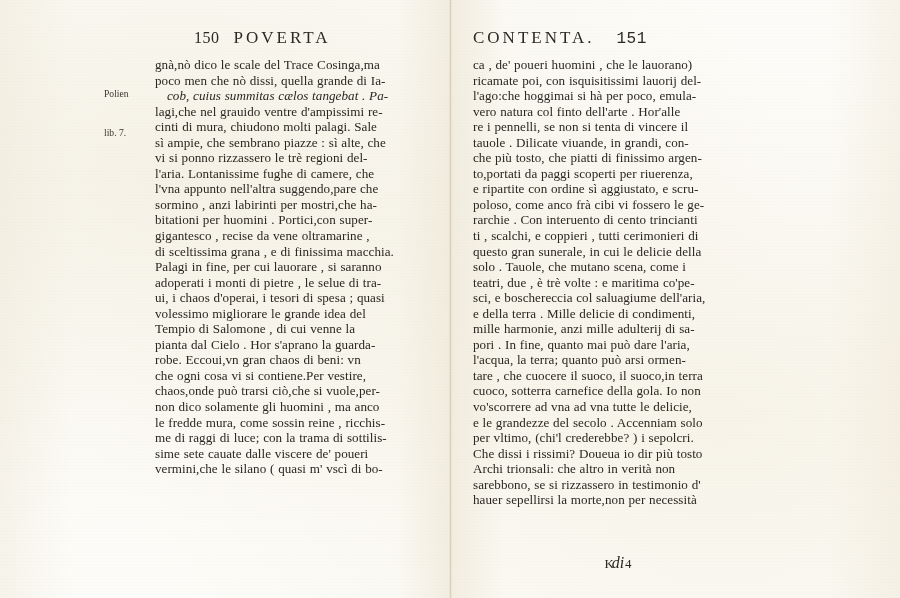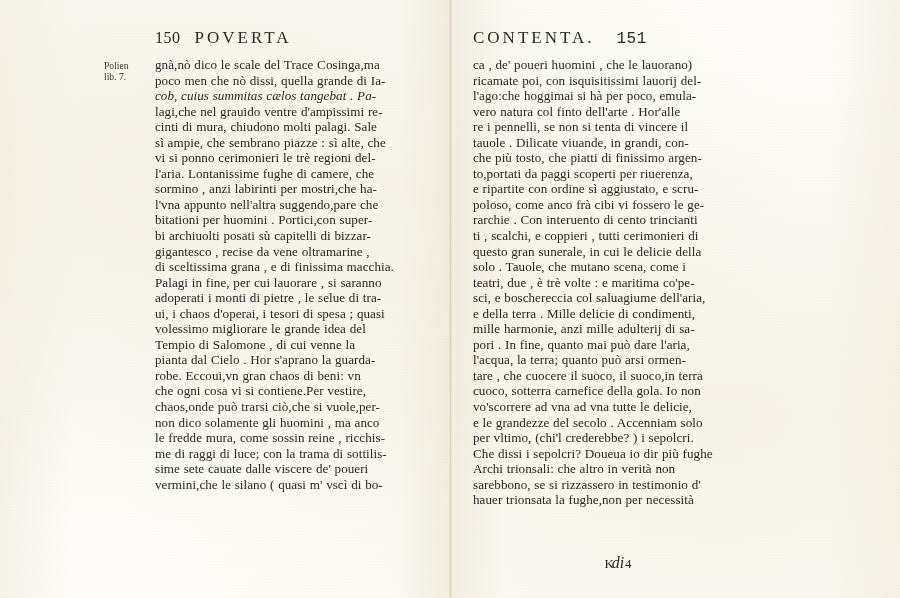--- a/index.html
+++ b/index.html
@@ -40,21 +40,21 @@
   .col-left { left: 155px; }
   .col-right { left: 473px; }
 
   .hdr {
     display: flex;
     align-items: baseline;
     font-family: "Liberation Serif", serif;
     height: 24px;
     white-space: nowrap;
   }
-  .hdr-left { justify-content: flex-start; }
+  .hdr-left { justify-content: flex-start; margin-left: 39px; }
   .hdr-right { justify-content: flex-start; }
   .folio {
     font-size: 16px;
     letter-spacing: 0.5px;
     color: #2b2722;
   }
   .runhead {
     font-size: 17px;
     letter-spacing: 3px;
     color: #2b2722;
@@ -70,33 +70,33 @@
     color: #2a2621;
     text-align: justify;
     text-justify: inter-word;
     letter-spacing: 0.05px;
     word-spacing: 0.4px;
   }
   .body .ln {
     display: block;
     white-space: nowrap;
   }
-  .ital { font-style: italic; }
+  .ital { font-style: italic; margin-left: 12px; }
 
   .marginal {
     position: absolute;
     left: 104px;
     top: 60px;
     width: 50px;
     font-size: 9.6px;
     line-height: 11px;
     color: #3a342c;
     text-align: left;
   }
-  .marginal .ln { display: block; white-space: nowrap; }
+  .marginal .ln { display: block; white-space: nowrap; margin-top: 28px; }
 
   .sig {
     position: absolute;
     left: 473px;
     top: 556px;
     width: 290px;
     font-size: 13px;
     color: #2a2621;
     display: flex;
     justify-content: center;
@@ -149,26 +149,25 @@
       <span class="folio">150</span>
       <span class="runhead">POVERTA</span>
     </div>
     <div class="body">
       <span class="ln">gnà,nò dico le scale del Trace Cosinga,ma</span>
       <span class="ln">poco men che nò dissi, quella grande di Ia-</span>
       <span class="ln ital">cob, cuius summitas cælos tangebat . Pa-</span>
       <span class="ln">lagi,che nel grauido ventre d'ampissimi re-</span>
       <span class="ln">cinti di mura, chiudono molti palagi. Sale</span>
       <span class="ln">sì ampie, che sembrano piazze : sì alte, che</span>
-      <span class="ln">vi si ponno cerimonieri le trè regioni del-</span>
+      <span class="ln">vi si ponno rizzassero le trè regioni del-</span>
       <span class="ln">l'aria.      Lontanissime fughe di camere, che</span>
+      <span class="ln">l'vna appunto nell'altra suggendo,pare che</span>
       <span class="ln">sormino , anzi labirinti per mostri,che ha-</span>
-      <span class="ln">l'vna appunto nell'altra suggendo,pare che</span>
       <span class="ln">bitationi per huomini .    Portici,con super-</span>
-      <span class="ln">bi archiuolti posati sù capitelli di bizzar-</span>
       <span class="ln">gigantesco , recise da vene oltramarine ,</span>
       <span class="ln">di sceltissima grana , e di finissima macchia.</span>
       <span class="ln">Palagi in fine, per cui lauorare , si saranno</span>
       <span class="ln">adoperati i monti di pietre , le selue di tra-</span>
       <span class="ln">ui, i chaos d'operai, i tesori di spesa ; quasi</span>
       <span class="ln">volessimo migliorare le grande idea del</span>
       <span class="ln">Tempio di Salomone ,   di cui venne la</span>
       <span class="ln">pianta dal Cielo .   Hor s'aprano la guarda-</span>
       <span class="ln">robe.   Eccoui,vn gran chaos di beni: vn</span>
       <span class="ln">che ogni cosa vi si contiene.Per vestire,</span>
@@ -207,24 +206,24 @@
       <span class="ln">sci, e boschereccia col saluagiume dell'aria,</span>
       <span class="ln">e della terra .   Mille delicie di condimenti,</span>
       <span class="ln">mille harmonie, anzi mille adulterij di sa-</span>
       <span class="ln">pori .   In fine, quanto mai può dare l'aria,</span>
       <span class="ln">l'acqua, la terra; quanto può arsi ormen-</span>
       <span class="ln">tare , che cuocere il suoco, il suoco,in terra</span>
       <span class="ln">cuoco, sotterra carnefice della gola. Io non</span>
       <span class="ln">vo'scorrere ad vna ad vna tutte le delicie,</span>
       <span class="ln">e le grandezze del secolo .   Accenniam solo</span>
       <span class="ln">per vltimo, (chi'l crederebbe? )  i sepolcri.</span>
-      <span class="ln">Che dissi i sepolcri? Doueua io dir più fughe</span>
+      <span class="ln">Che dissi i rissimi? Doueua io dir più tosto</span>
       <span class="ln">Archi trionsali: che altro in verità non</span>
       <span class="ln">sarebbono, se si rizzassero in testimonio d'</span>
-      <span class="ln">hauer trionsata la fughe,non per necessità</span>
+      <span class="ln">hauer sepellirsi la morte,non per necessità</span>
       <span class="ln"></span>
     </div>
   </div>
 
   <div class="sig">
     <span class="sig-letter">K</span>
     <span class="sig-num">4</span>
   </div>
   <div class="catch-right">di</div>
 

